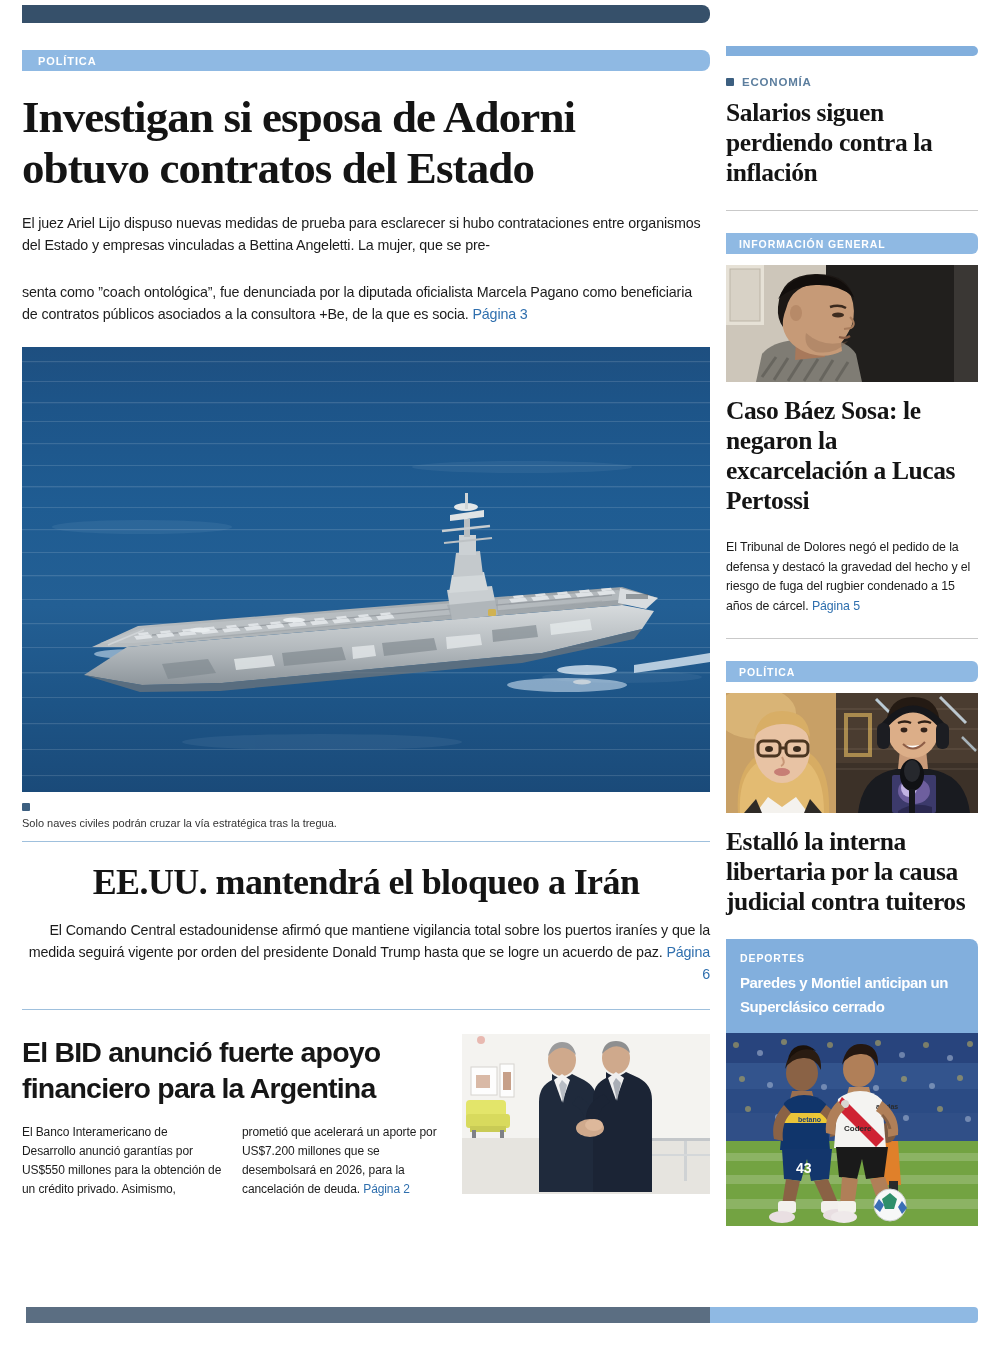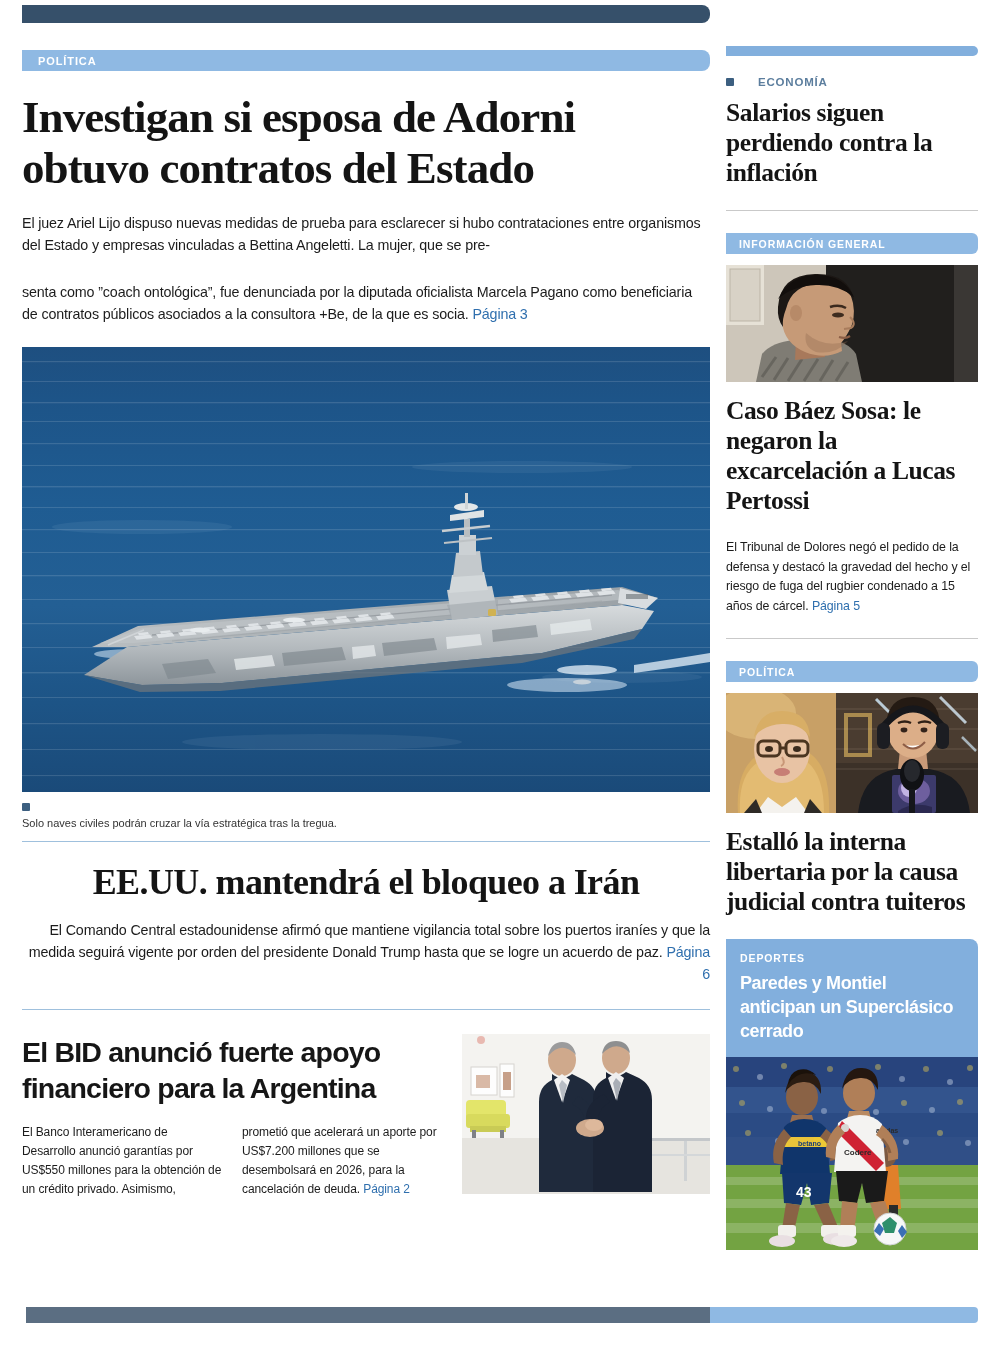--- a/index.html
+++ b/index.html
@@ -241,21 +241,21 @@
   }
   .side-topbar {
     height: 10px;
     background: #82afdd;
     border-radius: 0 6px 6px 0;
     margin-top: 46px;
   }
   .kicker {
     display: flex;
     align-items: center;
-    gap: 24px;
+    gap: 8px;
     margin-top: 20px;
   }
   .kicker-label {
     font-size: 11.5px;
     font-weight: bold;
     letter-spacing: 0.8px;
     color: #5c7e9e;
   }
   .side-headline-serif {
     font-family: "Liberation Serif", serif;
@@ -308,21 +308,21 @@
   }
   .sports-kicker {
     font-size: 10.5px;
     font-weight: bold;
     letter-spacing: 0.9px;
     color: #ffffff;
   }
   .sports-headline {
     font-family: "Liberation Sans", sans-serif;
     font-weight: bold;
-    font-size: 18px;
+    font-size: 15px;
     line-height: 24px;
     letter-spacing: -0.4px;
     color: #ffffff;
     margin-top: 7px;
   }
   .sports-photo {
     width: 252px;
     height: 193px;
     overflow: hidden;
   }

